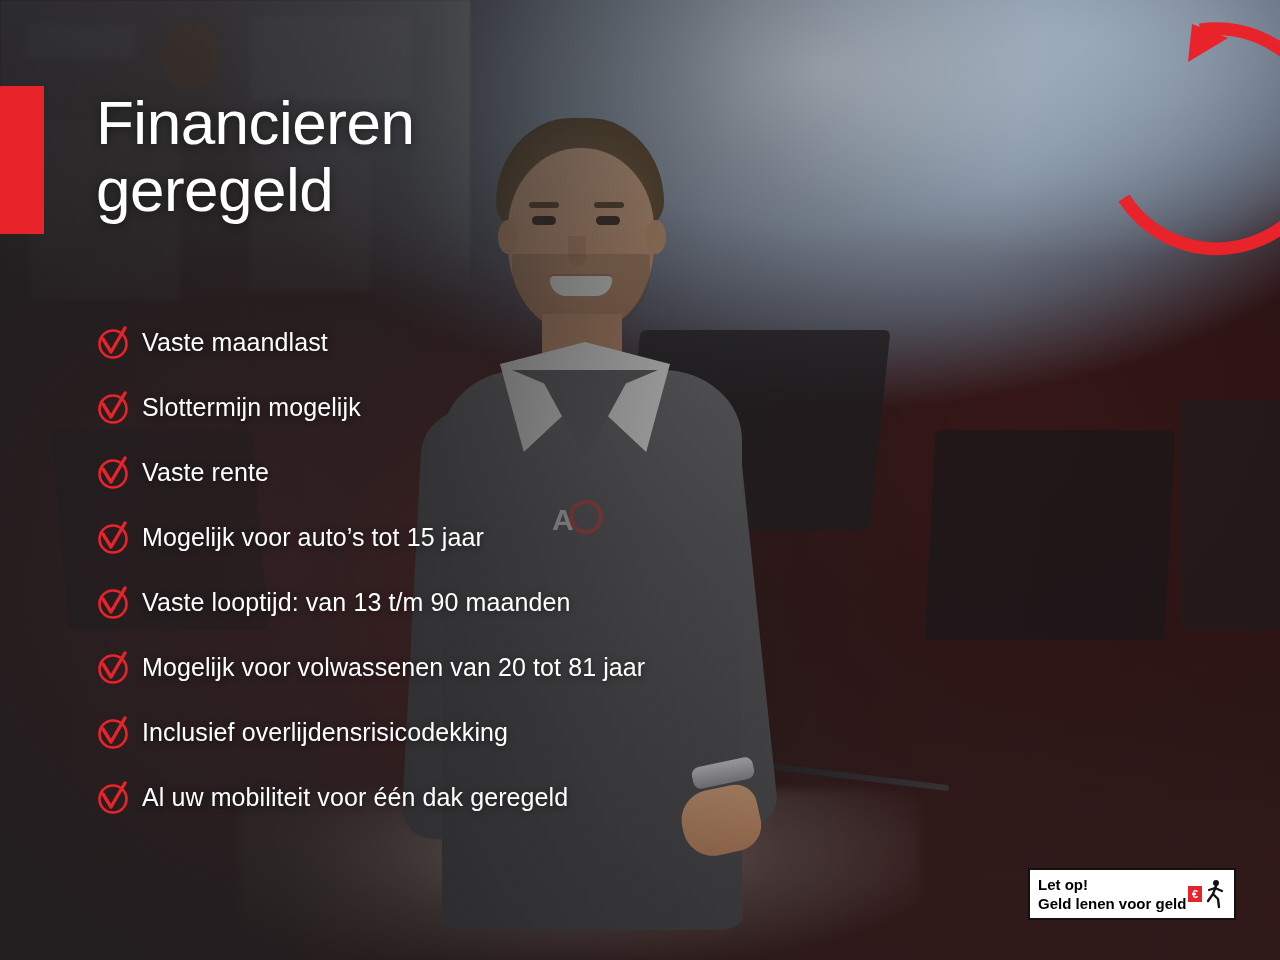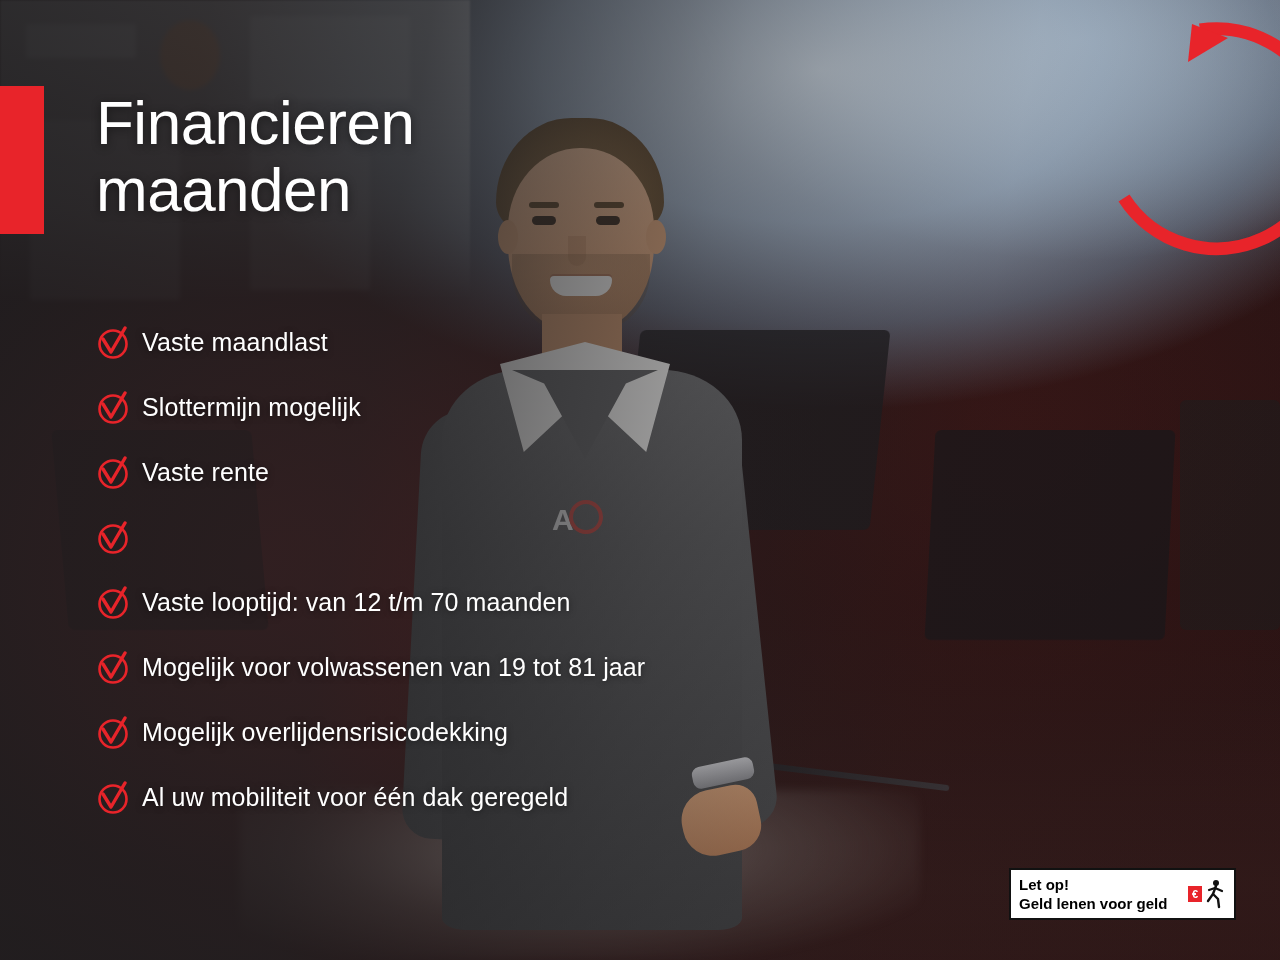--- a/index.html
+++ b/index.html
@@ -222,21 +222,21 @@
     font-weight: 400;
     letter-spacing: 0.1px;
     text-shadow: 0 1px 6px rgba(0,0,0,0.5);
     white-space: nowrap;
   }
 
   
   .warning {
     position: absolute;
     right: 44px; bottom: 40px;
-    width: 227px; height: 52px;
+    width: 208px; height: 52px;
     background: #ffffff;
     border: 2px solid #111;
     display: flex;
     align-items: center;
     padding: 0 8px;
     box-sizing: border-box;
   }
   .warning-text {
     color: #000;
     font-size: 15px;
@@ -307,21 +307,21 @@
   <div class="scrim"></div>
 
   <div class="red-bar"></div>
   <svg class="red-arc" viewBox="0 0 250 250">
     <path d="M 148 22 A 110 110 0 1 1 72 190" fill="none" stroke="#e8242a" stroke-width="13"></path>
     <path d="M 136 54 L 140 16 L 176 30 Z" fill="#e8242a"></path>
   </svg>
 
   <div class="headline">
     <div>Financieren</div>
-    <div>maanden</div>
+    <div>geregeld</div>
   </div>
 
   <div class="bullets">
 
     <div class="bullet-row">
       <span class="check-wrap">
         <svg width="34" height="34" viewBox="0 0 34 34">
             <circle cx="17" cy="18" r="13.5" fill="none" stroke="#e8242a" stroke-width="2.6"></circle>
             <path d="M7 13 L15 26 L29 2" fill="none" stroke="#e8242a" stroke-width="3.4" stroke-linecap="round" stroke-linejoin="round"></path>
           </svg>
@@ -349,50 +349,51 @@
       <span class="bullet-label">Vaste rente</span>
     </div>
 
     <div class="bullet-row">
       <span class="check-wrap">
         <svg width="34" height="34" viewBox="0 0 34 34">
             <circle cx="17" cy="18" r="13.5" fill="none" stroke="#e8242a" stroke-width="2.6"></circle>
             <path d="M7 13 L15 26 L29 2" fill="none" stroke="#e8242a" stroke-width="3.4" stroke-linecap="round" stroke-linejoin="round"></path>
           </svg>
       </span>
-    </div>
-
-    <div class="bullet-row">
-      <span class="check-wrap">
-        <svg width="34" height="34" viewBox="0 0 34 34">
-            <circle cx="17" cy="18" r="13.5" fill="none" stroke="#e8242a" stroke-width="2.6"></circle>
-            <path d="M7 13 L15 26 L29 2" fill="none" stroke="#e8242a" stroke-width="3.4" stroke-linecap="round" stroke-linejoin="round"></path>
-          </svg>
-      </span>
-      <span class="bullet-label">Vaste looptijd: van 12 t/m 70 maanden</span>
-    </div>
-
-    <div class="bullet-row">
-      <span class="check-wrap">
-        <svg width="34" height="34" viewBox="0 0 34 34">
-            <circle cx="17" cy="18" r="13.5" fill="none" stroke="#e8242a" stroke-width="2.6"></circle>
-            <path d="M7 13 L15 26 L29 2" fill="none" stroke="#e8242a" stroke-width="3.4" stroke-linecap="round" stroke-linejoin="round"></path>
-          </svg>
-      </span>
-      <span class="bullet-label">Mogelijk voor volwassenen van 19 tot 81 jaar</span>
-    </div>
-
-    <div class="bullet-row">
-      <span class="check-wrap">
-        <svg width="34" height="34" viewBox="0 0 34 34">
-            <circle cx="17" cy="18" r="13.5" fill="none" stroke="#e8242a" stroke-width="2.6"></circle>
-            <path d="M7 13 L15 26 L29 2" fill="none" stroke="#e8242a" stroke-width="3.4" stroke-linecap="round" stroke-linejoin="round"></path>
-          </svg>
-      </span>
-      <span class="bullet-label">Mogelijk overlijdensrisicodekking</span>
+      <span class="bullet-label">Mogelijk voor auto’s tot 15 jaar</span>
+    </div>
+
+    <div class="bullet-row">
+      <span class="check-wrap">
+        <svg width="34" height="34" viewBox="0 0 34 34">
+            <circle cx="17" cy="18" r="13.5" fill="none" stroke="#e8242a" stroke-width="2.6"></circle>
+            <path d="M7 13 L15 26 L29 2" fill="none" stroke="#e8242a" stroke-width="3.4" stroke-linecap="round" stroke-linejoin="round"></path>
+          </svg>
+      </span>
+      <span class="bullet-label">Vaste looptijd: van 13 t/m 90 maanden</span>
+    </div>
+
+    <div class="bullet-row">
+      <span class="check-wrap">
+        <svg width="34" height="34" viewBox="0 0 34 34">
+            <circle cx="17" cy="18" r="13.5" fill="none" stroke="#e8242a" stroke-width="2.6"></circle>
+            <path d="M7 13 L15 26 L29 2" fill="none" stroke="#e8242a" stroke-width="3.4" stroke-linecap="round" stroke-linejoin="round"></path>
+          </svg>
+      </span>
+      <span class="bullet-label">Mogelijk voor volwassenen van 20 tot 81 jaar</span>
+    </div>
+
+    <div class="bullet-row">
+      <span class="check-wrap">
+        <svg width="34" height="34" viewBox="0 0 34 34">
+            <circle cx="17" cy="18" r="13.5" fill="none" stroke="#e8242a" stroke-width="2.6"></circle>
+            <path d="M7 13 L15 26 L29 2" fill="none" stroke="#e8242a" stroke-width="3.4" stroke-linecap="round" stroke-linejoin="round"></path>
+          </svg>
+      </span>
+      <span class="bullet-label">Inclusief overlijdensrisicodekking</span>
     </div>
 
     <div class="bullet-row">
       <span class="check-wrap">
         <svg width="34" height="34" viewBox="0 0 34 34">
             <circle cx="17" cy="18" r="13.5" fill="none" stroke="#e8242a" stroke-width="2.6"></circle>
             <path d="M7 13 L15 26 L29 2" fill="none" stroke="#e8242a" stroke-width="3.4" stroke-linecap="round" stroke-linejoin="round"></path>
           </svg>
       </span>
       <span class="bullet-label">Al uw mobiliteit voor één dak geregeld</span>

